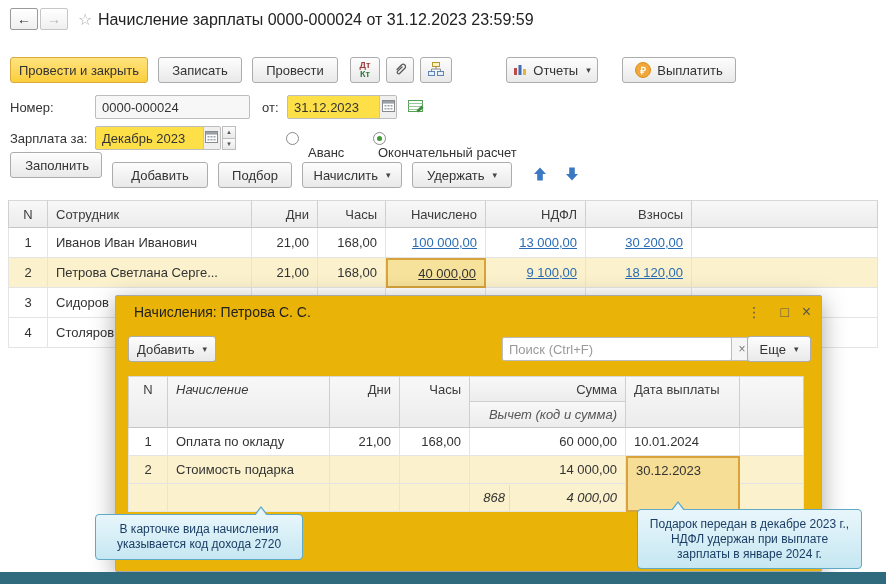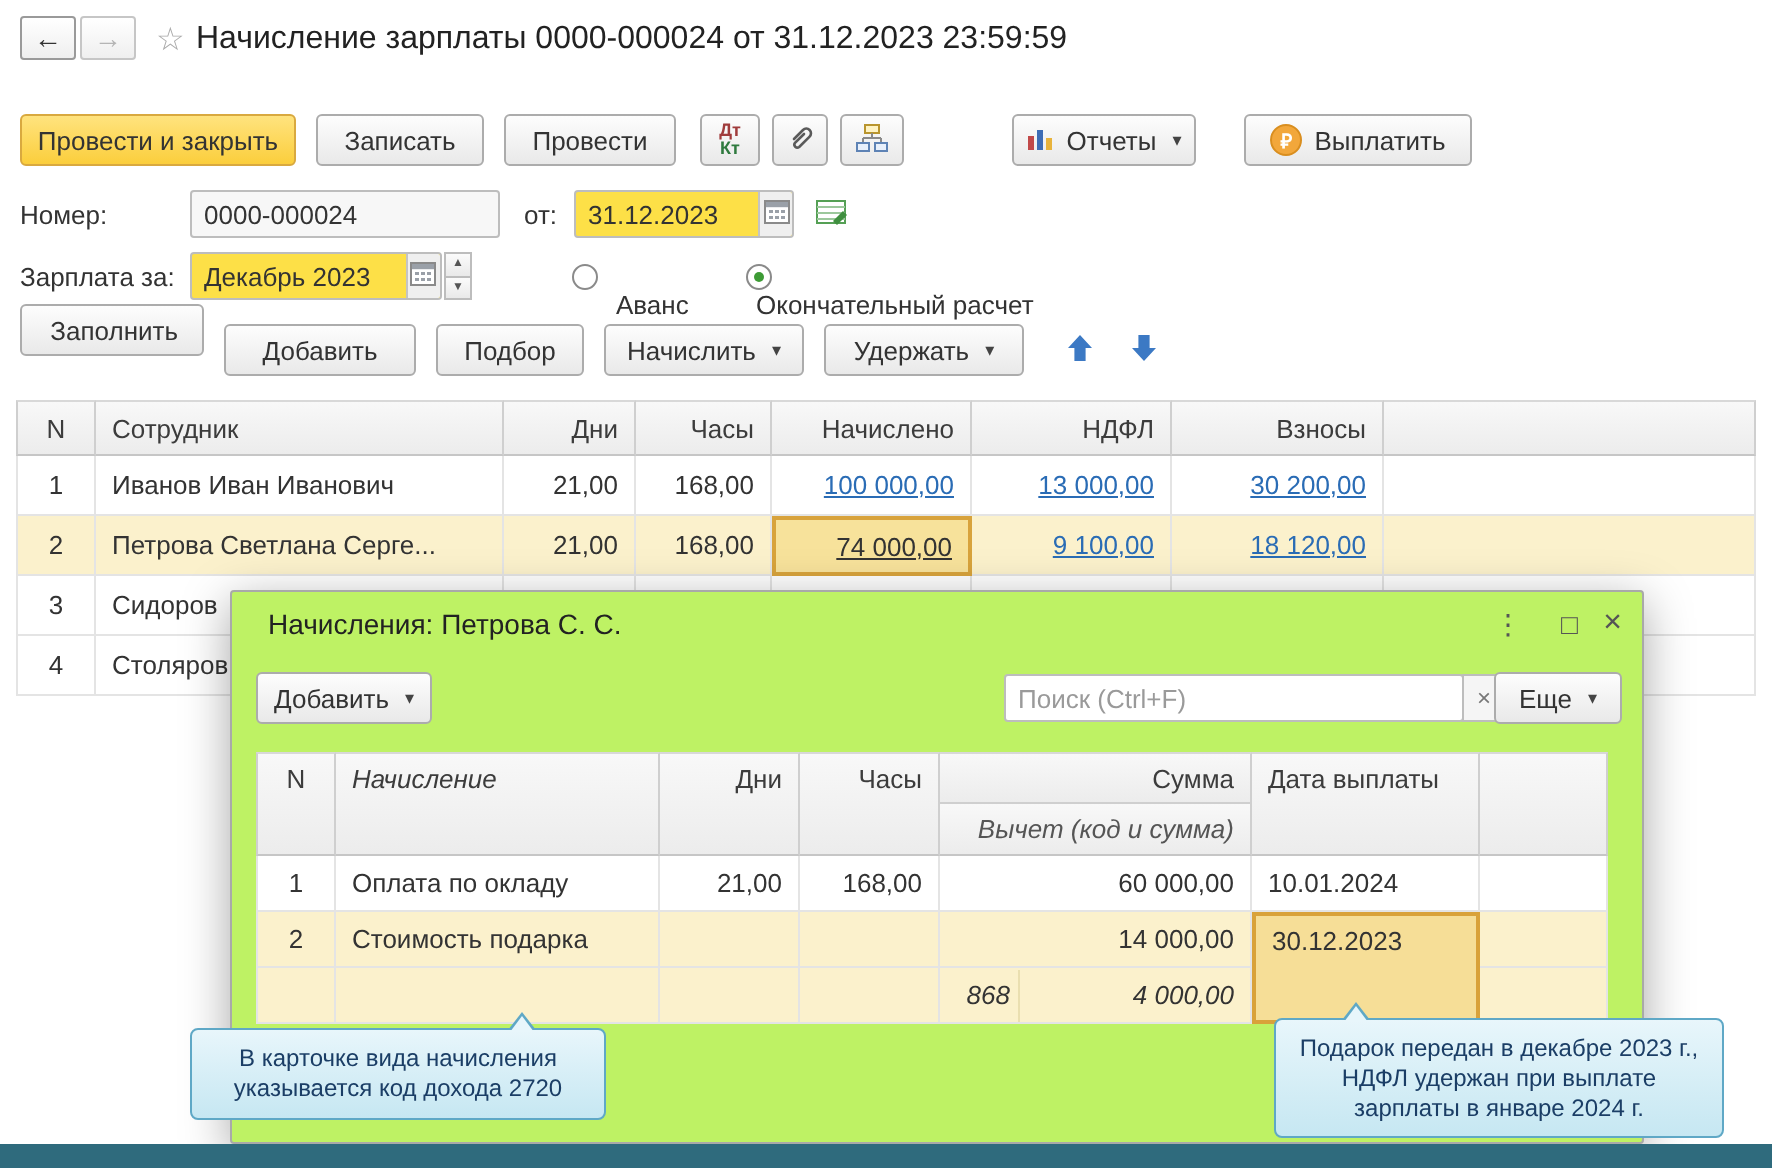--- a/index.html
+++ b/index.html
@@ -48,21 +48,21 @@
   .cell.first { border-left:1px solid #E4E4E4; }
   .cell.right { justify-content:flex-end; }
   .cell.center { justify-content:center; }
   .th { background:linear-gradient(#F8F8F8,#ECECEC); border-right:1px solid #CFCFCF; border-bottom:1px solid #C6C6C6; border-top:1px solid #D8D8D8; color:#3C3C3C; }
   .th.first { border-left:1px solid #CFCFCF; }
   .hl { background:#FBF1CC; }
   a.link { color:#2A6CB5; text-decoration:underline; cursor:pointer; }
   .msel { background:#F7E29B; border:2px solid #D8A33C; color:#333; text-decoration:underline; justify-content:flex-end; }
 
   
-  .dialog { background:#bef264; border:1px solid #A9A9A9; border-radius:2px; box-shadow:0 6px 24px rgba(0,0,0,.35); z-index:10; }
+  .dialog { background:#eab308; border:1px solid #A9A9A9; border-radius:2px; box-shadow:0 6px 24px rgba(0,0,0,.35); z-index:10; }
   .dlg-title { font-size:14px; color:#222; }
   .dlg-ico { font-size:14px; color:#555; cursor:pointer; line-height:1; }
   .dth { padding-top:5px; align-items:flex-start; }
   .ital { font-style:italic; color:#555; }
   .dsel { background:#F6DE97; border:2px solid #D9A23A; color:#333; align-items:flex-start; padding-top:5px; justify-content:flex-start; }
   .split { padding:0; }
   .split .code { width:40px; text-align:right; font-style:italic; padding-right:4px; border-right:1px solid #EADFB0; line-height:26px; }
   .split .amt { flex:1; text-align:right; font-style:italic; padding-right:8px; line-height:26px; }
 
   
@@ -263,21 +263,21 @@
       </div>
     <div class="cell right">
         <a class="link">30 200,00</a>
       </div>
     <div class="cell"></div>
 
     <div class="cell first center hl">2</div>
     <div class="cell hl">Петрова Светлана Серге...</div>
     <div class="cell right hl">21,00</div>
     <div class="cell right hl">168,00</div>
-    <div class="cell msel">74 000,00</div>
+    <div class="cell msel">40 000,00</div>
     <div class="cell right hl">
         <a class="link">9 100,00</a>
       </div>
     <div class="cell right hl">
         <a class="link">18 120,00</a>
       </div>
     <div class="cell hl"></div>
 
     <div class="cell first center">3</div>
     <div class="cell">Сидоров</div>

